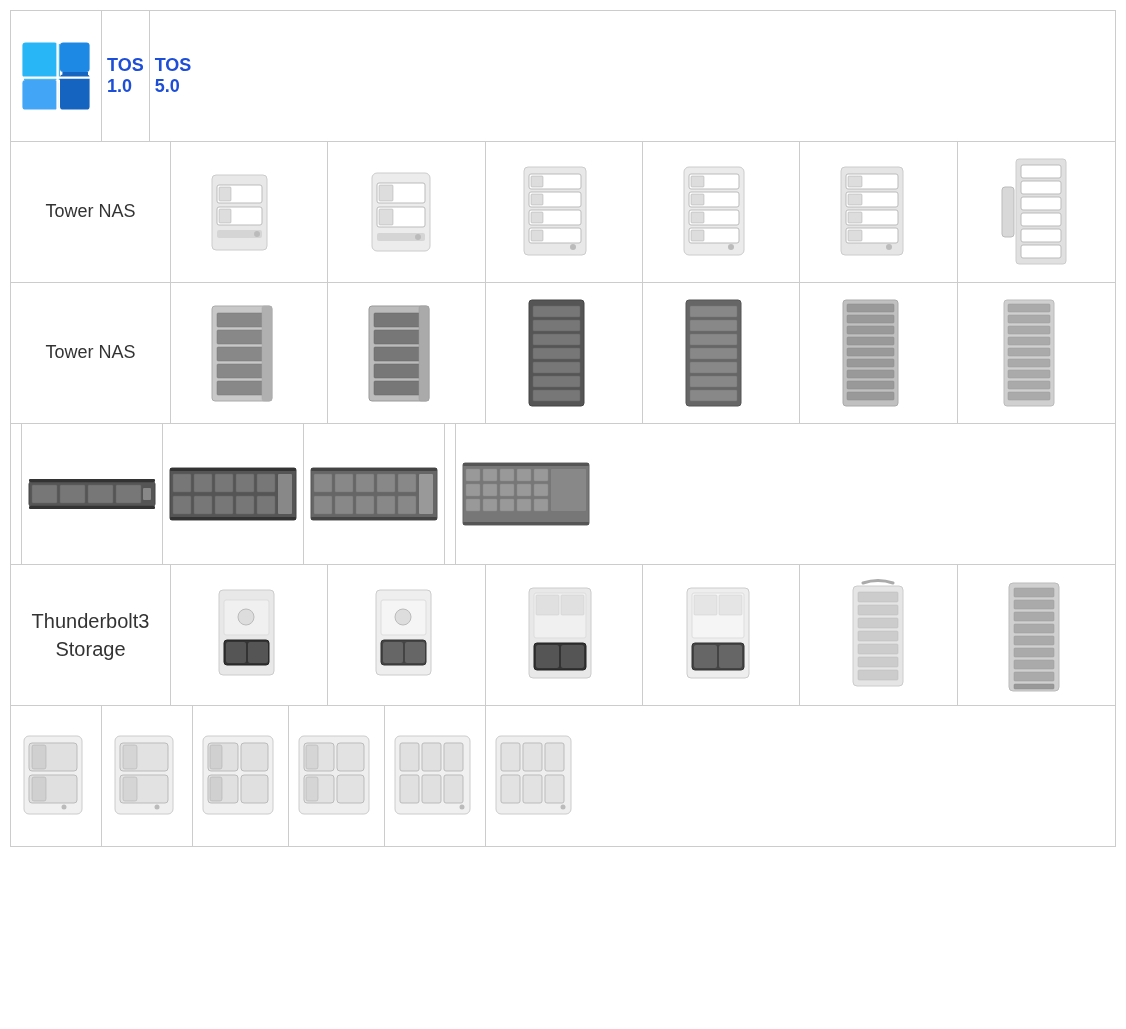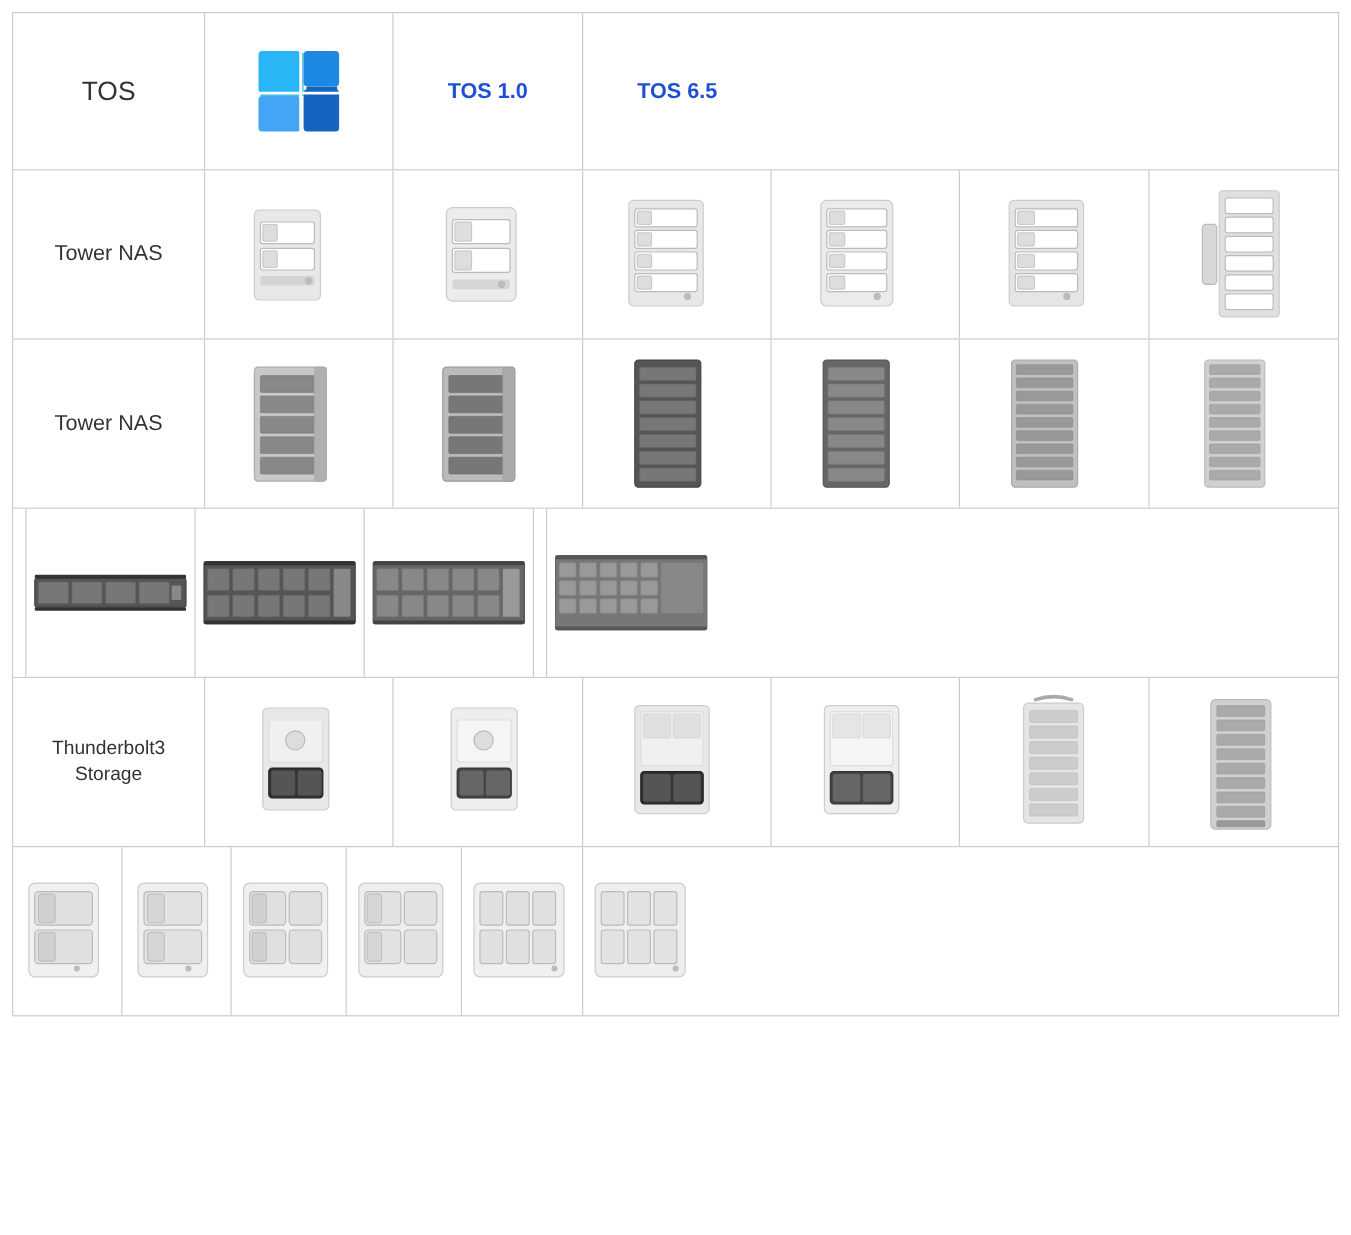--- a/index.html
+++ b/index.html
@@ -71,23 +71,20 @@
     }
     
     .empty { background: #fff; }
   </style>
 </head>
 <body>
 
 <div class="table-wrapper">
 
   <div class="row tos-header">
-    <div class="label-cell">
-      <span class="tos-label">TOS</span>
-    </div>
     <div class="content-cell">
 
       <div class="cell">
         <svg class="tos-logo" viewBox="0 0 100 100" xmlns="http://www.w3.org/2000/svg">
 
           <polygon points="10,10 55,10 55,55 10,55" fill="#4db8e8" rx="5"></polygon>
           <polygon points="58,10 90,10 90,42 58,42" fill="#2196F3"></polygon>
           <polygon points="58,45 90,45 90,90 58,90" fill="#1565C0"></polygon>
           <polygon points="10,58 53,58 53,90 10,90" fill="#42A5F5"></polygon>
 
@@ -104,21 +101,21 @@
 
           <line x1="52" y1="0" x2="52" y2="100" stroke="white" stroke-width="3"></line>
           <line x1="0" y1="52" x2="100" y2="52" stroke="white" stroke-width="3"></line>
         </svg>
       </div>
 
       <div class="cell">
         <span class="tos-version">TOS 1.0</span>
       </div>
       <div class="cell">
-        <span class="tos-version">TOS 6.5</span>
+        <span class="tos-version">TOS 5.0</span>
       </div>
     </div>
   </div>
 
   <div class="row">
     <div class="label-cell">
       <span>Tower NAS</span>
     </div>
     <div class="content-cell">
 
@@ -376,21 +373,21 @@
           <rect x="56" y="40" width="14" height="12" rx="1" fill="#999" stroke="#888" stroke-width="0.5"></rect>
           <rect x="73" y="40" width="14" height="12" rx="1" fill="#999" stroke="#888" stroke-width="0.5"></rect>
           <rect x="90" y="10" width="35" height="42" rx="1" fill="#888"></rect>
         </svg>
       </div>
     </div>
   </div>
 
   <div class="row">
     <div class="label-cell">
-      <span style="font-size:16px;">Thunderbolt3 Storage</span>
+      <span style="font-size:20px;">Thunderbolt3 Storage</span>
     </div>
     <div class="content-cell">
 
       <div class="cell">
         <svg width="80" height="100" viewBox="0 0 80 100">
           <rect x="10" y="5" width="55" height="85" rx="4" fill="#e8e8e8" stroke="#ccc" stroke-width="1"></rect>
           <rect x="15" y="55" width="45" height="25" rx="3" fill="#333" stroke="#222" stroke-width="1"></rect>
           <rect x="17" y="57" width="20" height="21" rx="2" fill="#555"></rect>
           <rect x="39" y="57" width="20" height="21" rx="2" fill="#555"></rect>
           <rect x="15" y="15" width="45" height="35" rx="2" fill="#f0f0f0" stroke="#ddd" stroke-width="1"></rect>

